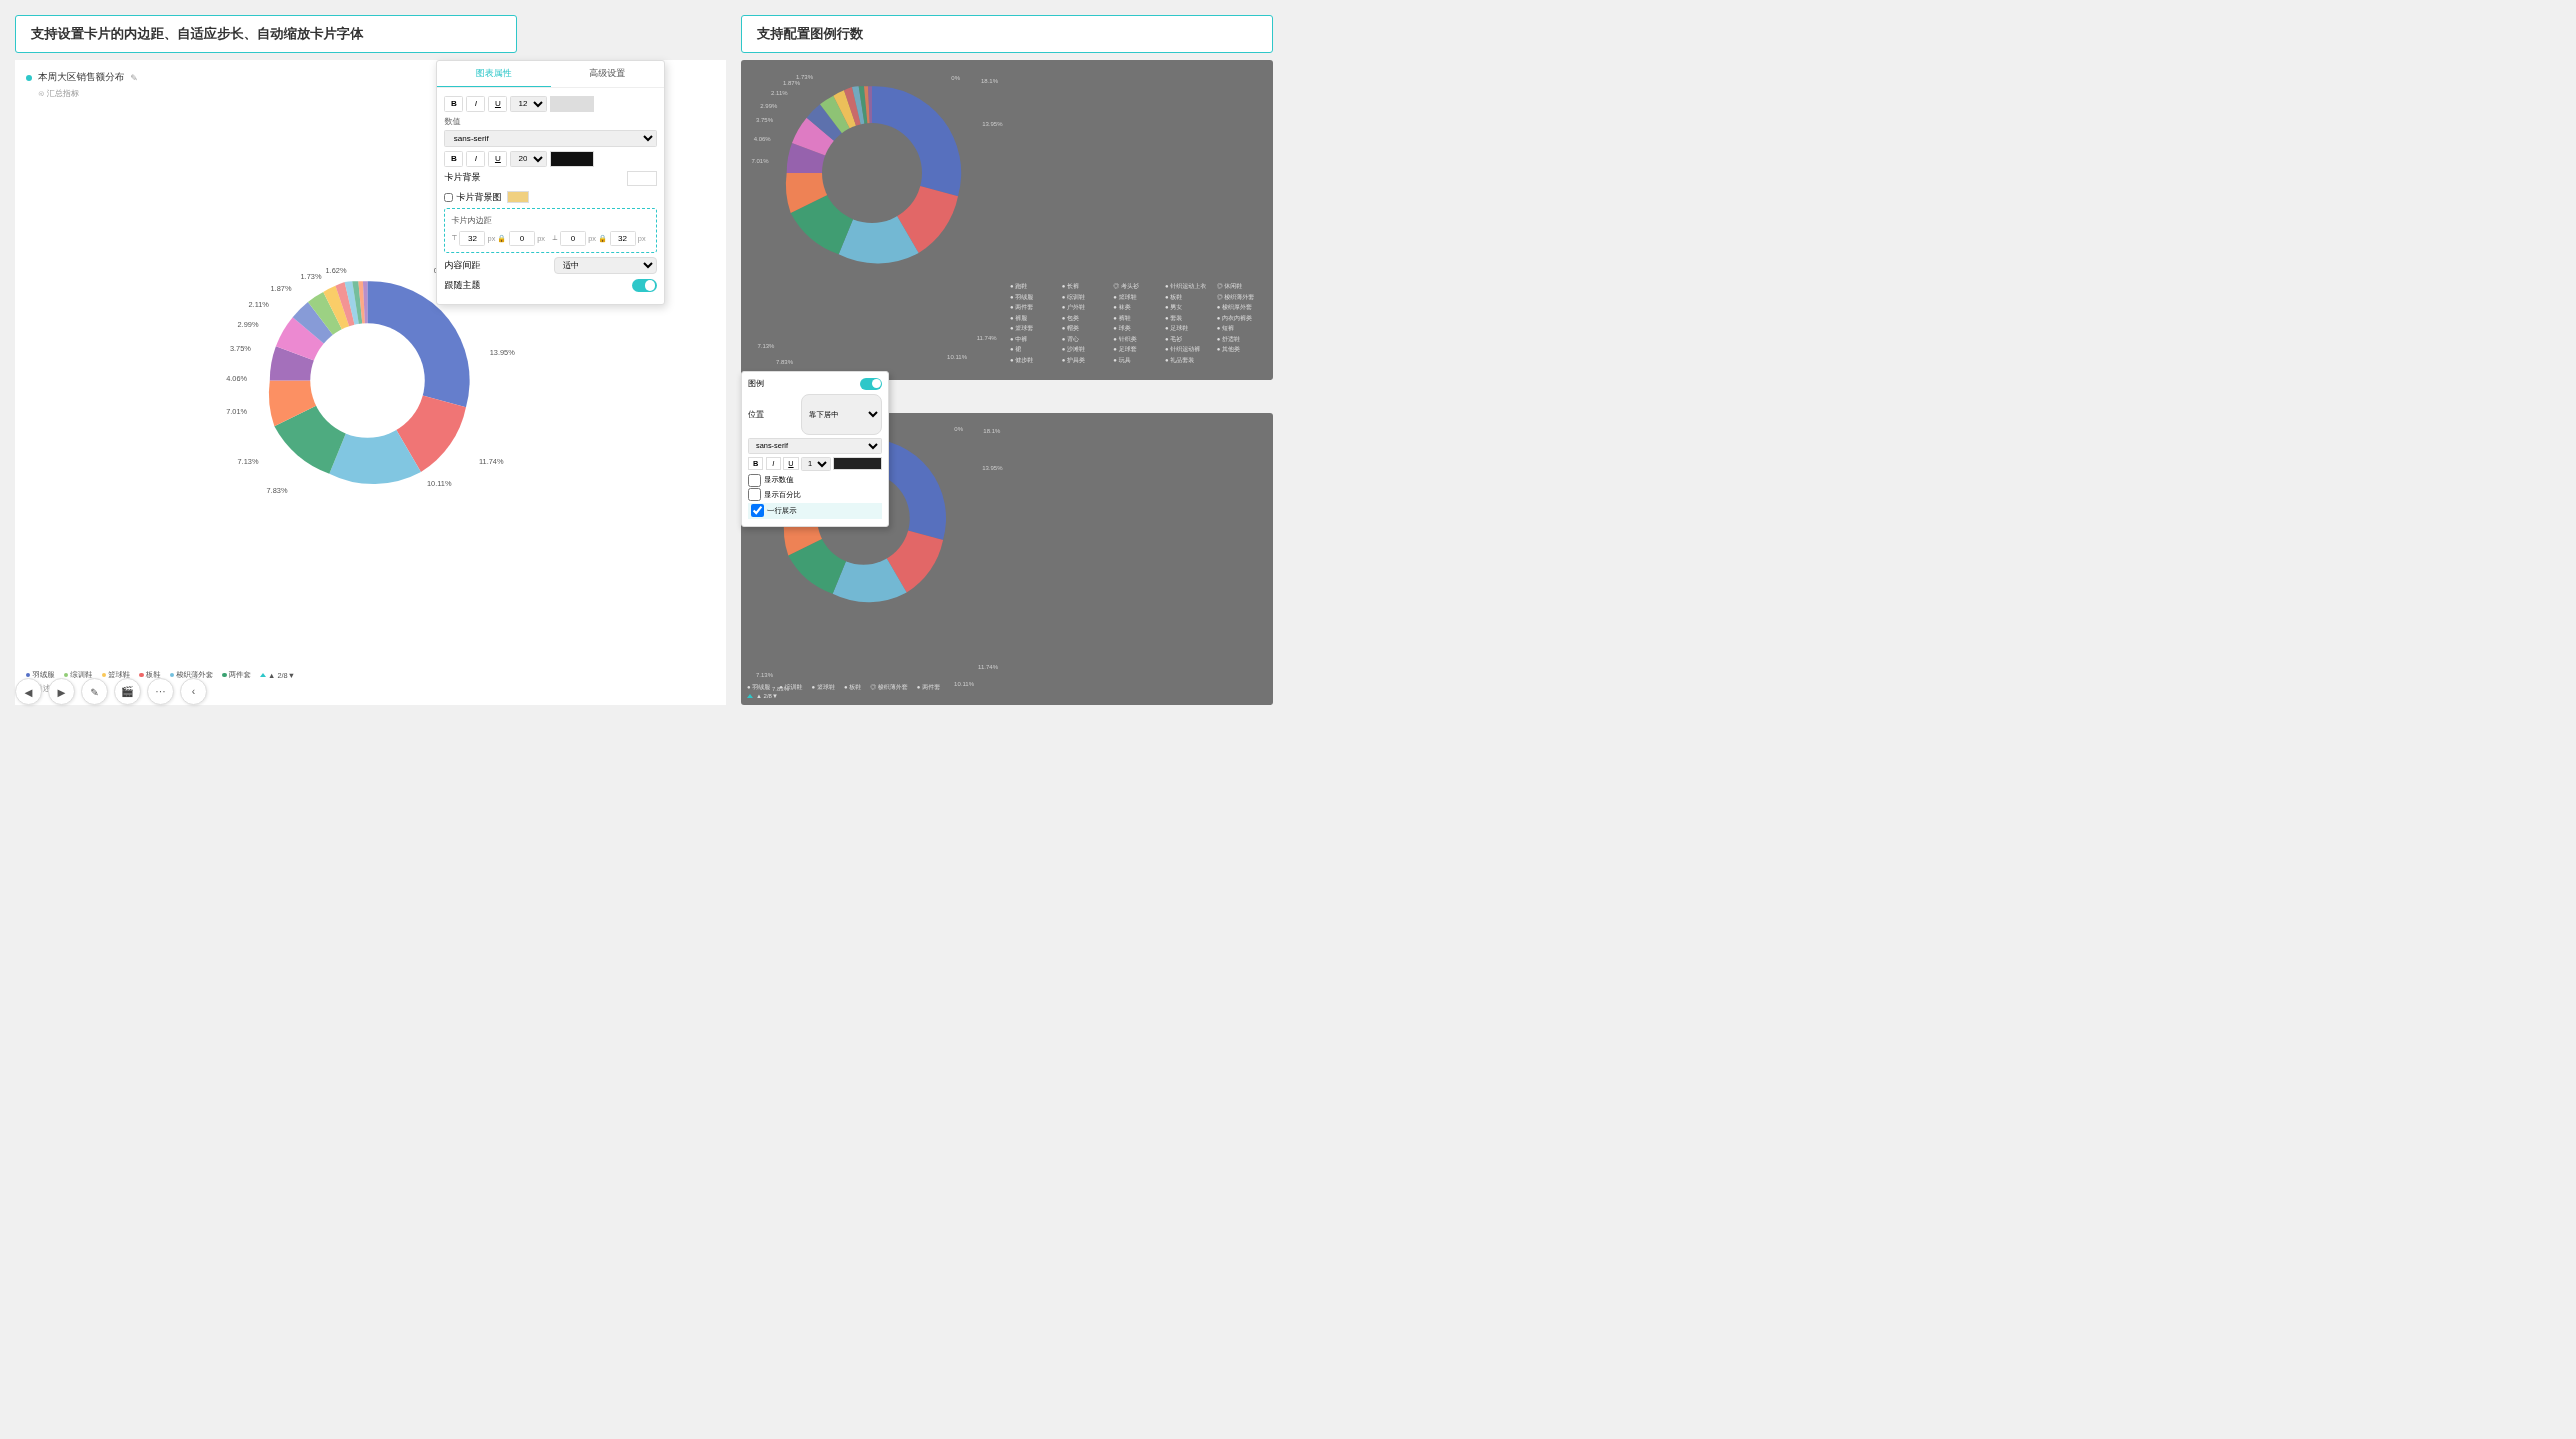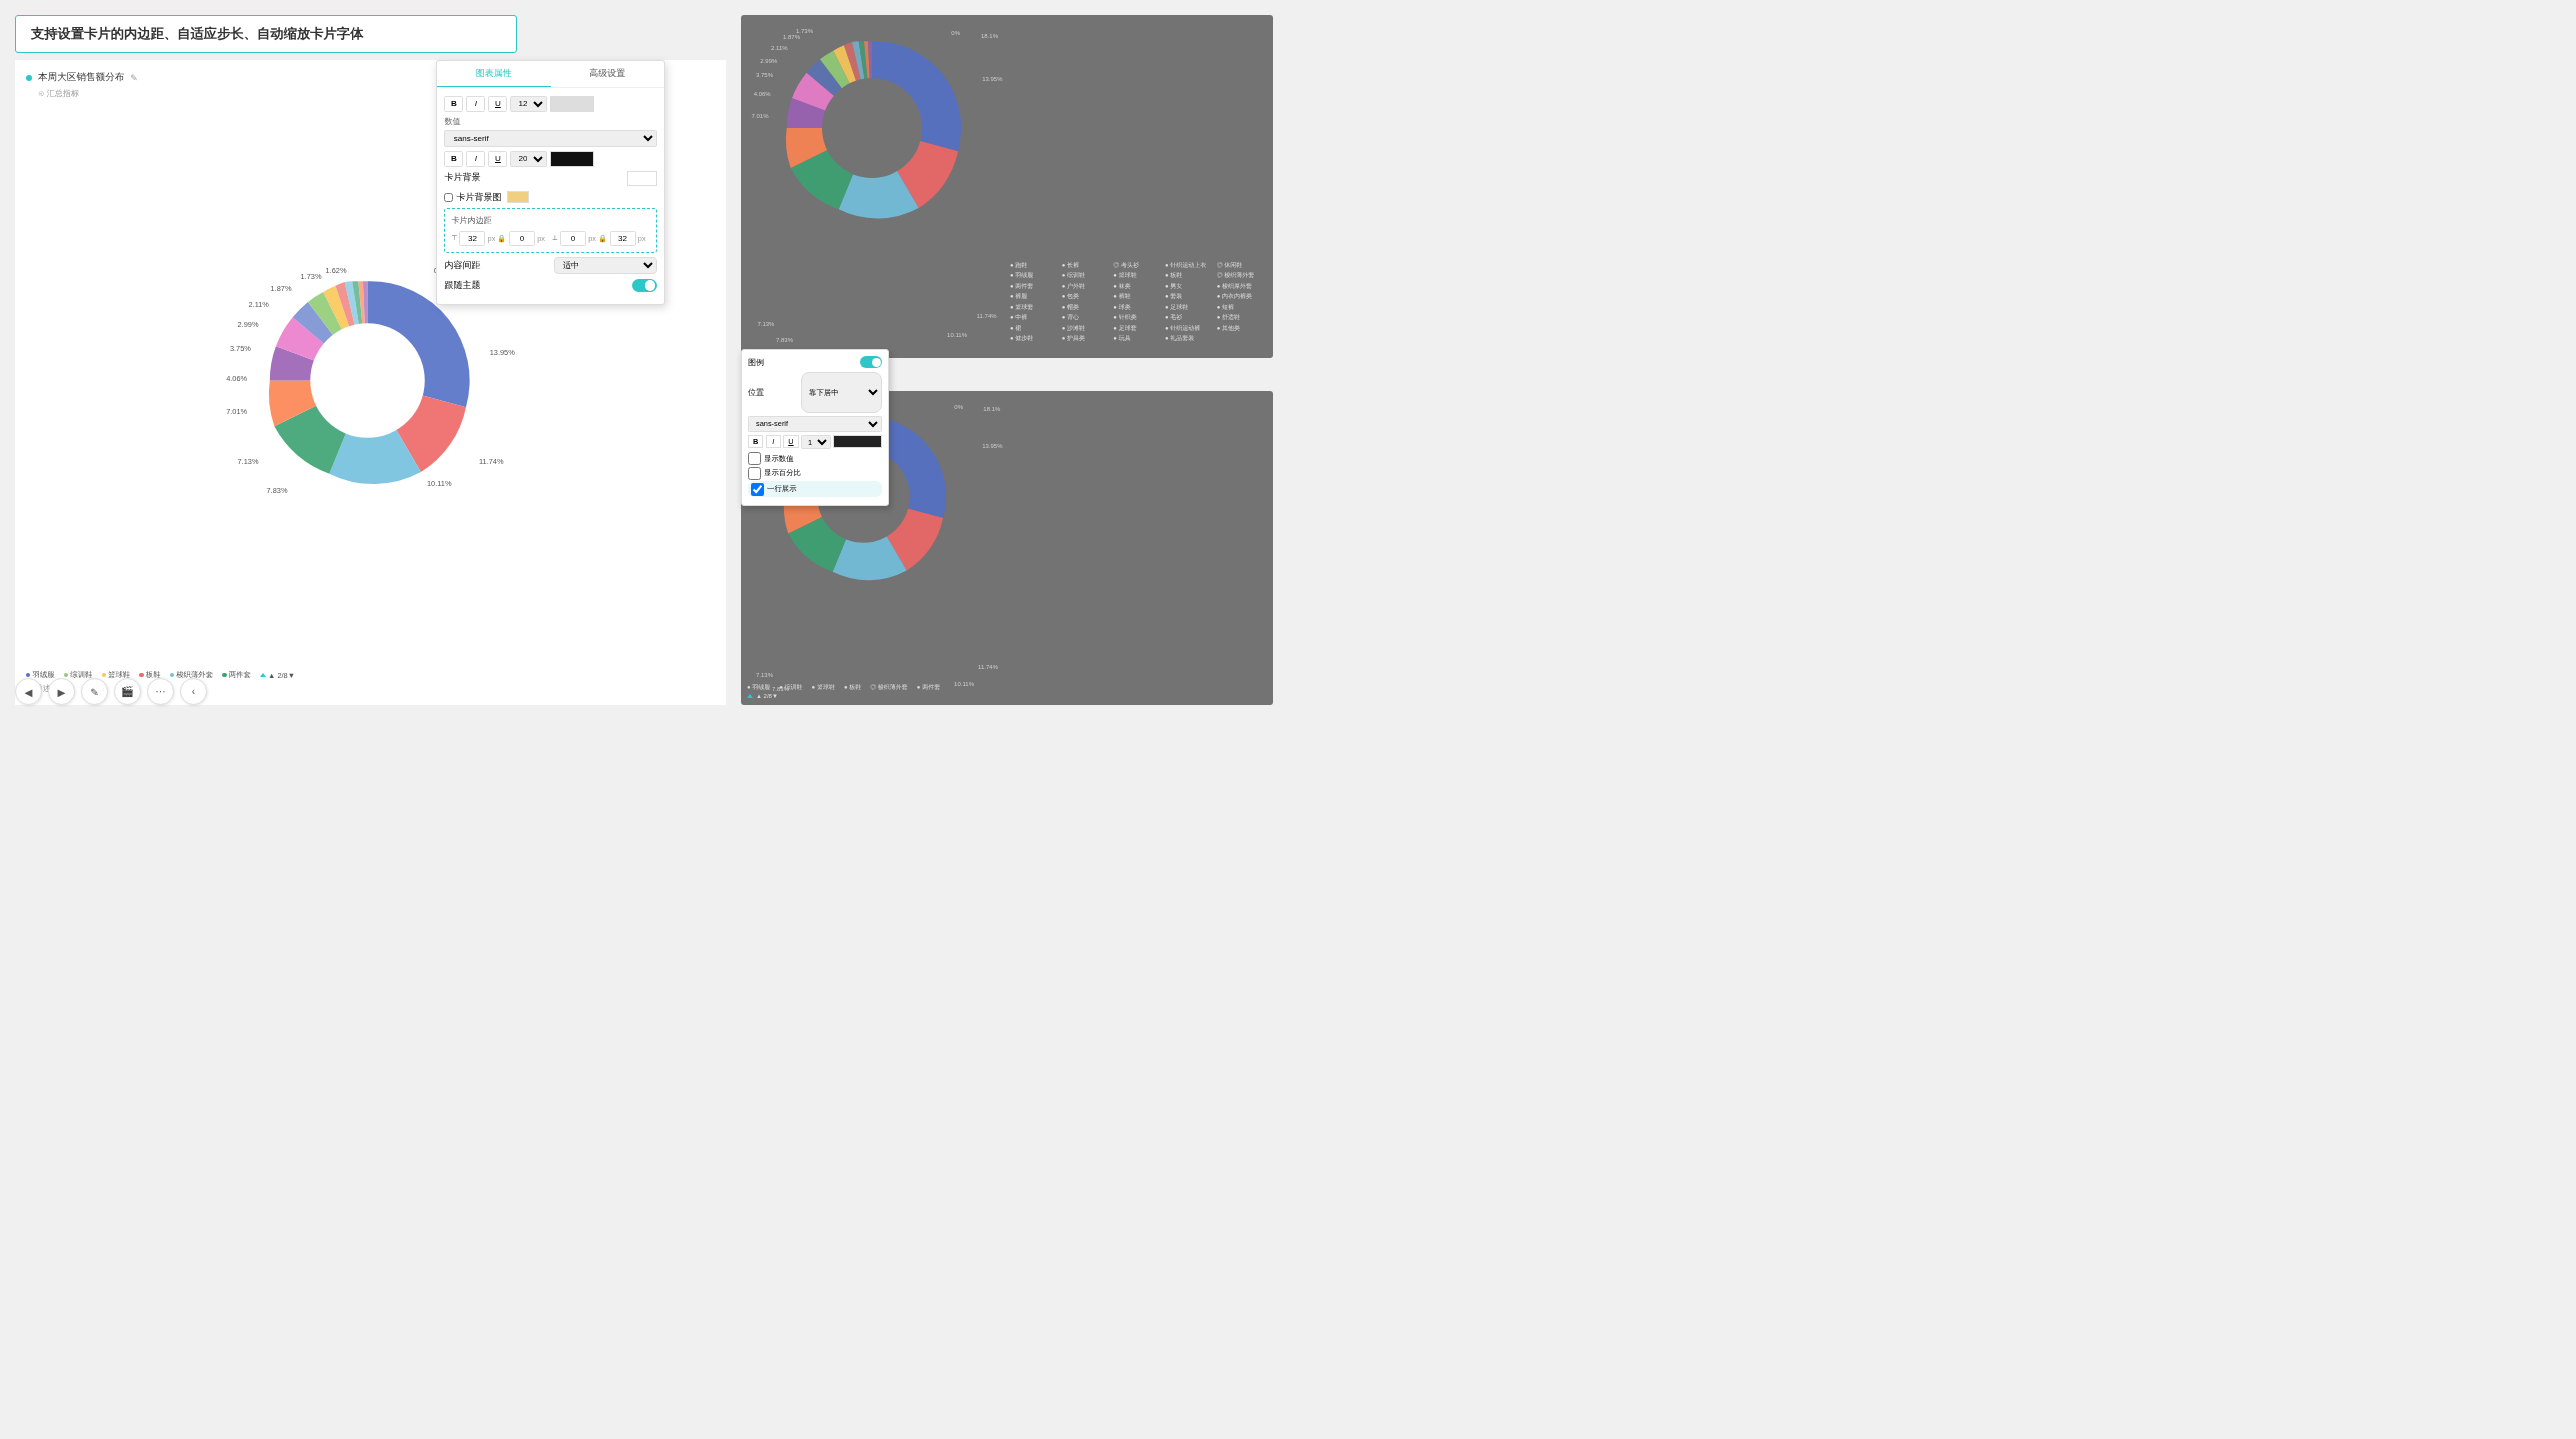--- a/index.html
+++ b/index.html
@@ -448,21 +448,21 @@
     }
 
     .popup-checked-row {
       display: flex;
       align-items: center;
       gap: 3px;
       margin-bottom: 1.5px;
       font-size: 7.4px;
       background: #e8f8f8;
       padding: 1.5px 3px;
-      border-radius: 6px;
+      border-radius: 0;
     }
 
     
     .bottom-toolbar {
       position: absolute;
       bottom: 15px;
       left: 15px;
       display: flex;
       align-items: center;
       gap: 6px;
@@ -671,20 +671,21 @@
           <div class="toggle-row">
             <span>跟随主题</span>
             <div class="toggle"></div>
           </div>
         </div>
       </div>
     </div>
   </div>
 
   <div class="right-panel">
+    <div class="right-title-box">支持配置图例行数</div>
 
     <div class="right-charts">
 
       <div class="chart-card" style="flex:1.1;">
         <div style="display:flex; gap:6px; height:100%;">
 
           <div style="position:relative; flex:1;">
 
             <div style="position:absolute; top:6px; right:44px; font-size:6px; color:#ccc;">0%</div>
             <div style="position:absolute; top:9px; right:6px; font-size:6px; color:#ccc;">18.1%</div>

